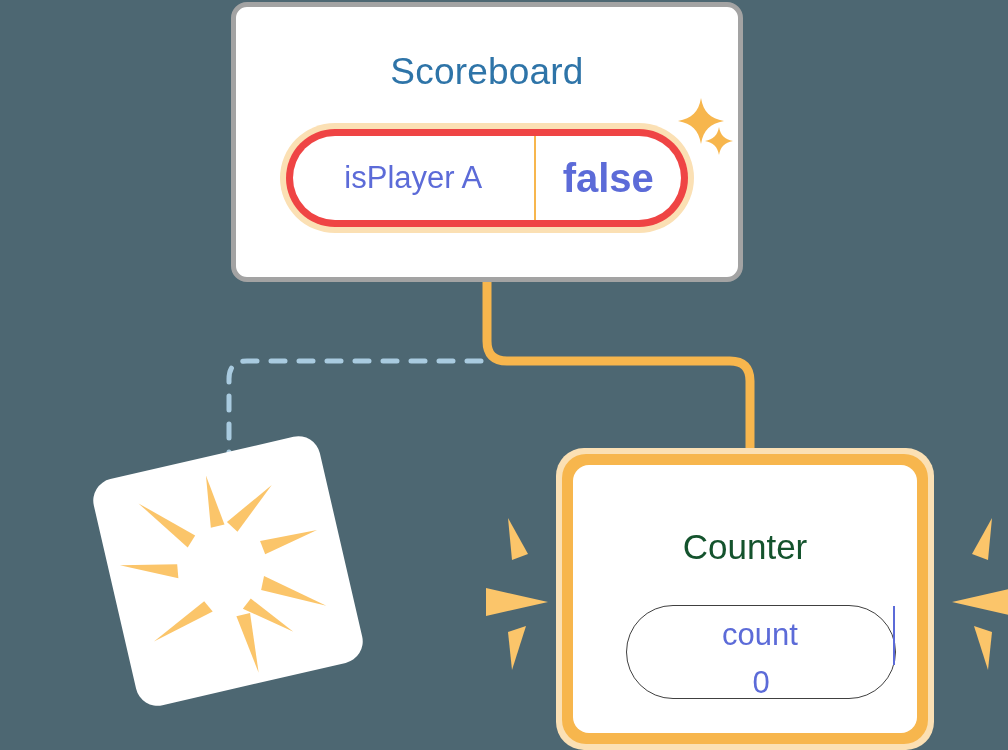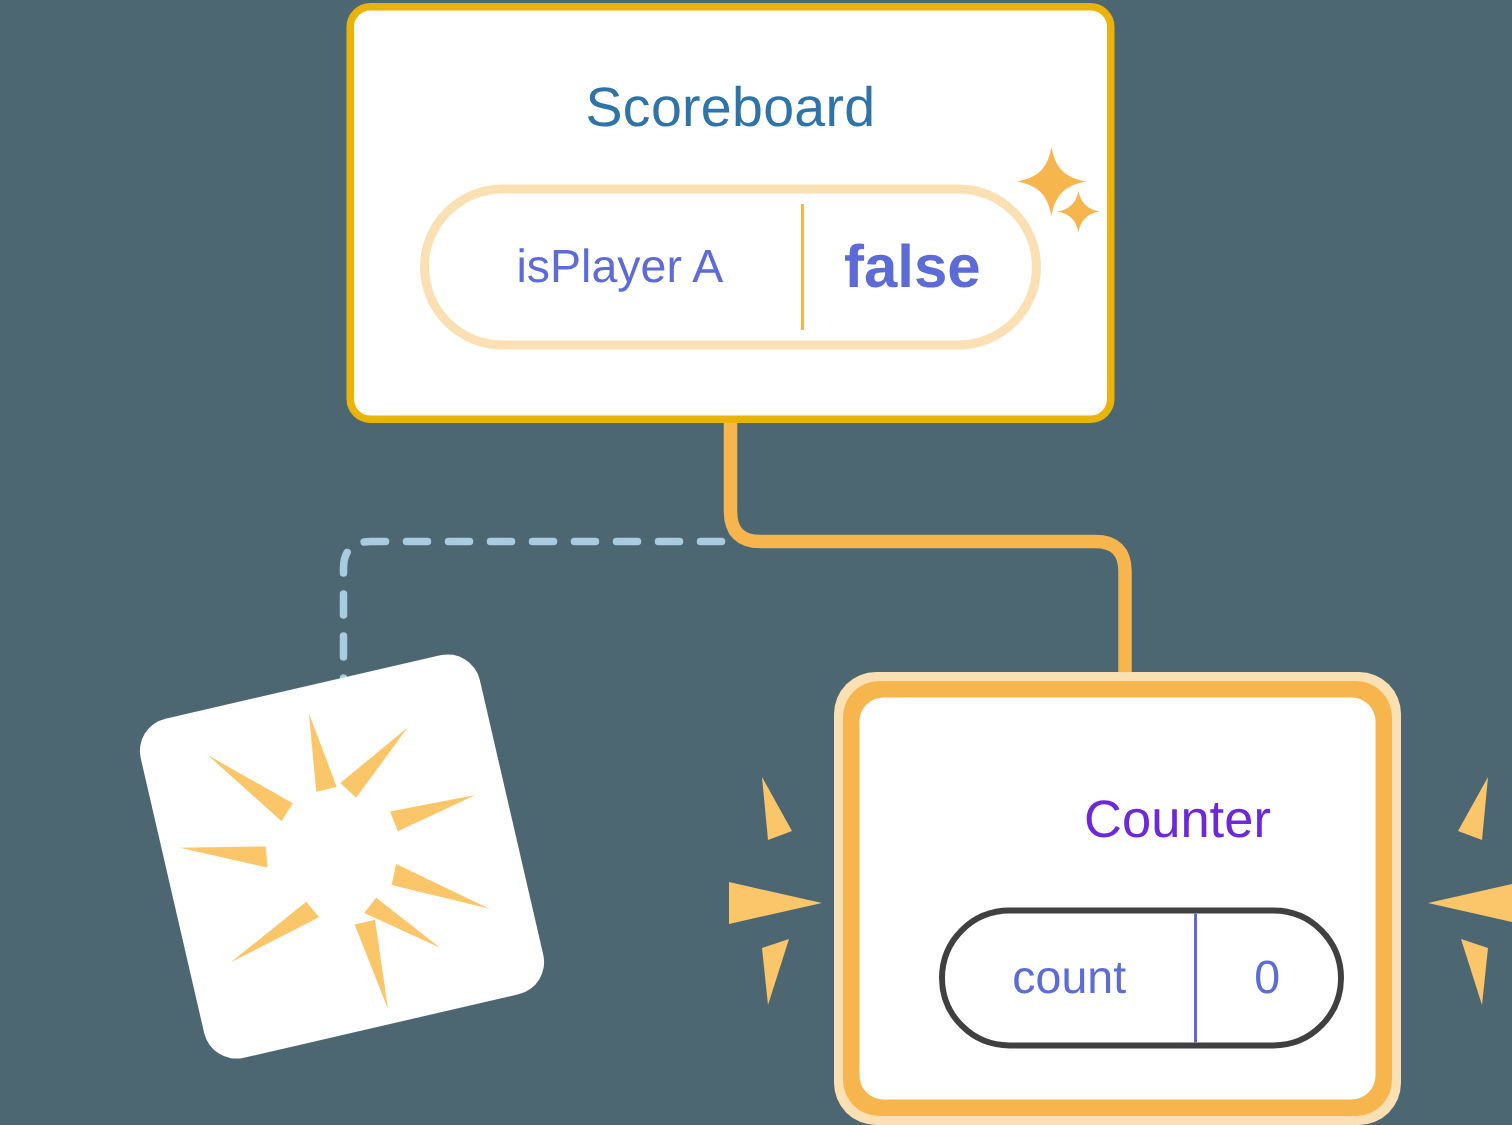--- a/index.html
+++ b/index.html
@@ -26,21 +26,21 @@
   }
 
   
   .scoreboard-card {
     position: absolute;
     left: 231px;
     top: 2px;
     width: 512px;
     height: 280px;
     background: #ffffff;
-    border: 5px solid #eab308;
+    border: 5px solid #a3a3a3;
     border-radius: 16px;
     box-sizing: border-box;
     z-index: 5;
   }
   .scoreboard-title {
     position: absolute;
     left: 0;
     top: 44px;
     width: 100%;
     text-align: center;
@@ -60,21 +60,21 @@
     background: #fbe0b4;
     box-sizing: border-box;
   }
   .sb-pill-mid {
     position: absolute;
     left: 6px;
     top: 6px;
     right: 6px;
     bottom: 6px;
     border-radius: 999px;
-    background: #ffffff;
+    background: #ef4444;
   }
   .sb-pill-inner {
     position: absolute;
     left: 7px;
     top: 7px;
     right: 7px;
     bottom: 7px;
     border-radius: 999px;
     background: #ffffff;
     display: flex;
@@ -130,35 +130,35 @@
     border-radius: 16px;
     background: #ffffff;
   }
   .counter-title {
     position: absolute;
     left: 0;
     top: 62px;
     width: 100%;
     text-align: center;
     font-size: 35px;
-    color: #6d28d9;
-    margin-left: 40px;
+    color: #14532d;
   }
   .ct-pill {
     position: absolute;
     left: 53px;
     top: 140px;
     width: 270px;
     height: 94px;
-    border: 4px solid #404040;
+    border: 1px solid #404040;
     border-radius: 999px;
     background: transparent;
     box-sizing: border-box;
     display: flex;
     align-items: stretch;
+    flex-direction: column;
   }
   .ct-key {
     flex: 0 0 64%;
     display: flex;
     align-items: center;
     justify-content: center;
     font-size: 31px;
     color: #5c6bd8;
     border-right: 2px solid #5c6bd8;
     box-sizing: border-box;

